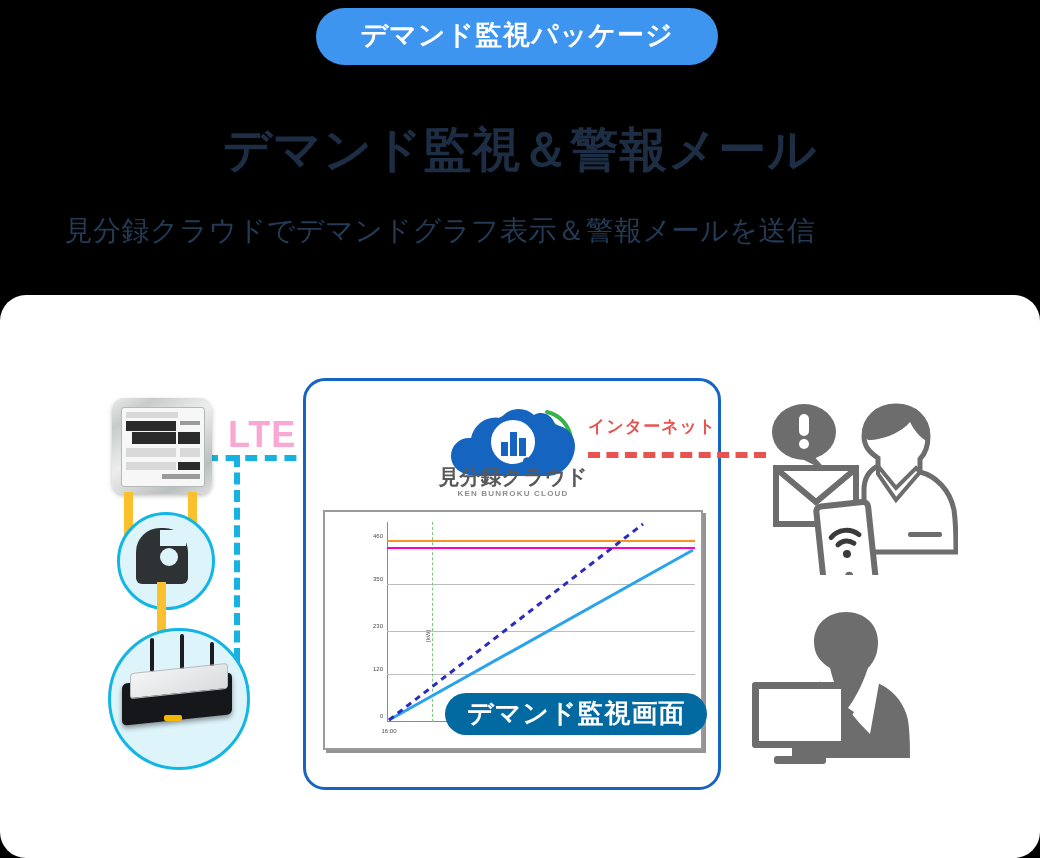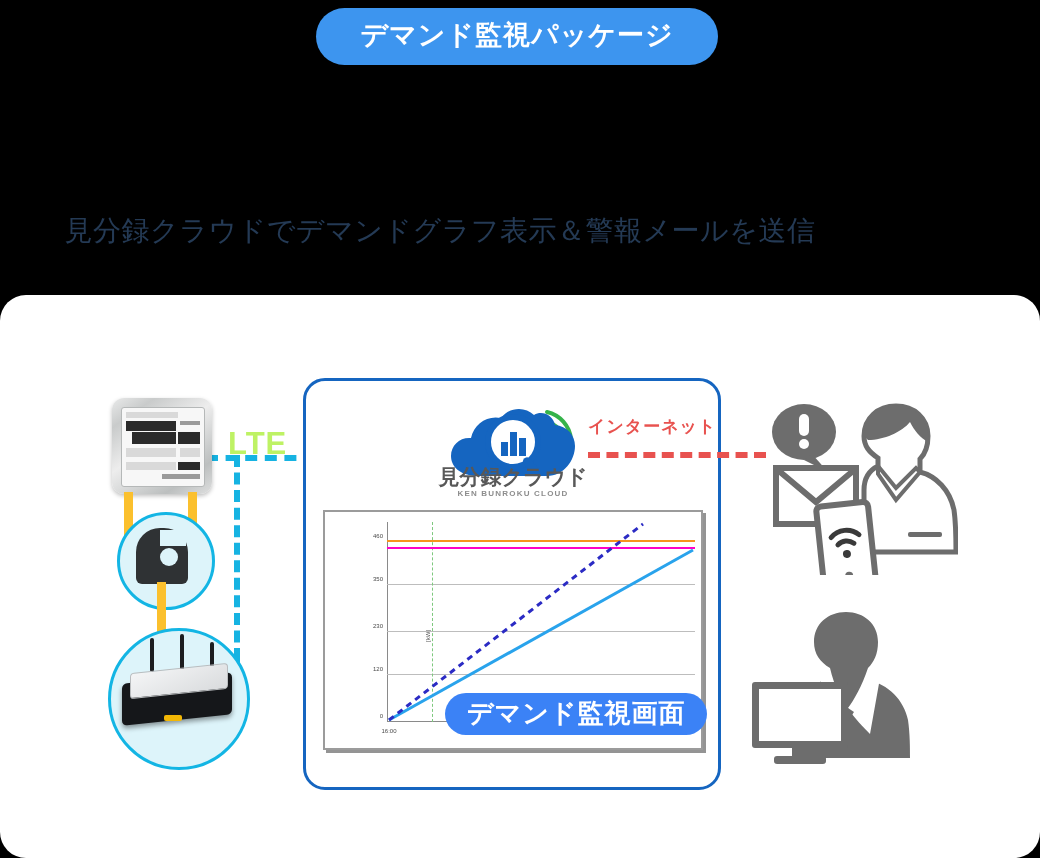--- a/index.html
+++ b/index.html
@@ -89,22 +89,22 @@
     position:absolute;left:8px;top:8px;width:96px;height:24px;
     background:linear-gradient(160deg,#f4f5f6,#d9dbdd);
     border-radius:4px;transform:skewY(-6deg);
     border:1px solid #b9bcbe;
   }
   .ant{position:absolute;width:4px;background:#1b1d20;border-radius:2px;}
   .router-led{position:absolute;left:42px;top:55px;width:18px;height:6px;background:#f2b705;border-radius:2px;}
 
   
   .lte-label{
-    position:absolute;left:228px;top:426px;
-    color:#bef264;font-size:31px;font-weight:700;letter-spacing:1px;
+    position:absolute;left:228px;top:414px;
+    color:#f9a8d4;font-size:36px;font-weight:700;letter-spacing:1px;
   }
   .dash-h{
     position:absolute;height:0;border-top:6px dashed #16b3e2;
   }
   .dash-v{
     position:absolute;width:0;border-left:6px dashed #16b3e2;
   }
 
   
   .bluebox{
@@ -139,21 +139,21 @@
   }
   .ylabel{
     position:absolute;left:38px;top:120px;color:#555;font-size:6px;
     transform:rotate(-90deg);transform-origin:left top;white-space:nowrap;
   }
   .xtick{position:absolute;bottom:-12px;color:#4a4a4a;font-size:6px;transform:translateX(-50%);}
   .nowline{position:absolute;top:0;bottom:0;width:0;border-left:1px dashed #7ec87e;}
   .hline{position:absolute;left:0;right:0;height:2px;}
   .badge-screen{
     position:absolute;left:445px;top:693px;
-    background:#3b82f6;color:#fff;border-radius:22px;
+    background:#0369a1;color:#fff;border-radius:22px;
     font-size:26px;font-weight:700;letter-spacing:1px;
     padding:7px 22px 9px;line-height:1;
   }
 
   
   .net-label{
     position:absolute;left:588px;top:415px;
     color:#e8524f;font-size:17px;font-weight:700;letter-spacing:1px;
   }
   .net-dash{
@@ -165,20 +165,21 @@
   svg{display:block;}
 </style>
 </head>
 <body>
 
 <div class="page">
 
   <div class="badge-wrap">
     <span class="badge">デマンド監視パッケージ</span>
   </div>
+  <div class="title">デマンド監視＆警報メール</div>
   <div class="subtitle">見分録クラウドでデマンドグラフ表示＆警報メールを送信</div>
 
   <div class="card"></div>
 
   <div class="dash-h" style="left:206px;top:455px;width:110px;"></div>
   <div class="dash-v" style="left:234px;top:455px;height:205px;"></div>
   <div class="dash-h" style="left:195px;top:658px;width:45px;"></div>
   <div class="lte-label">LTE</div>
 
   <div class="meter">

